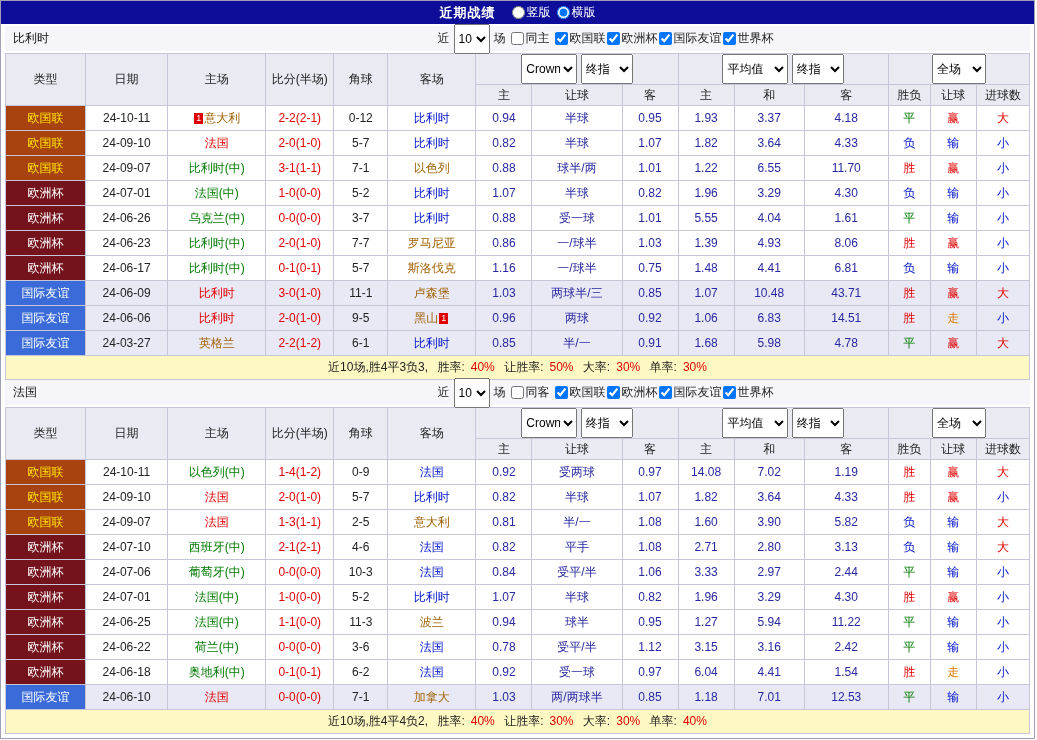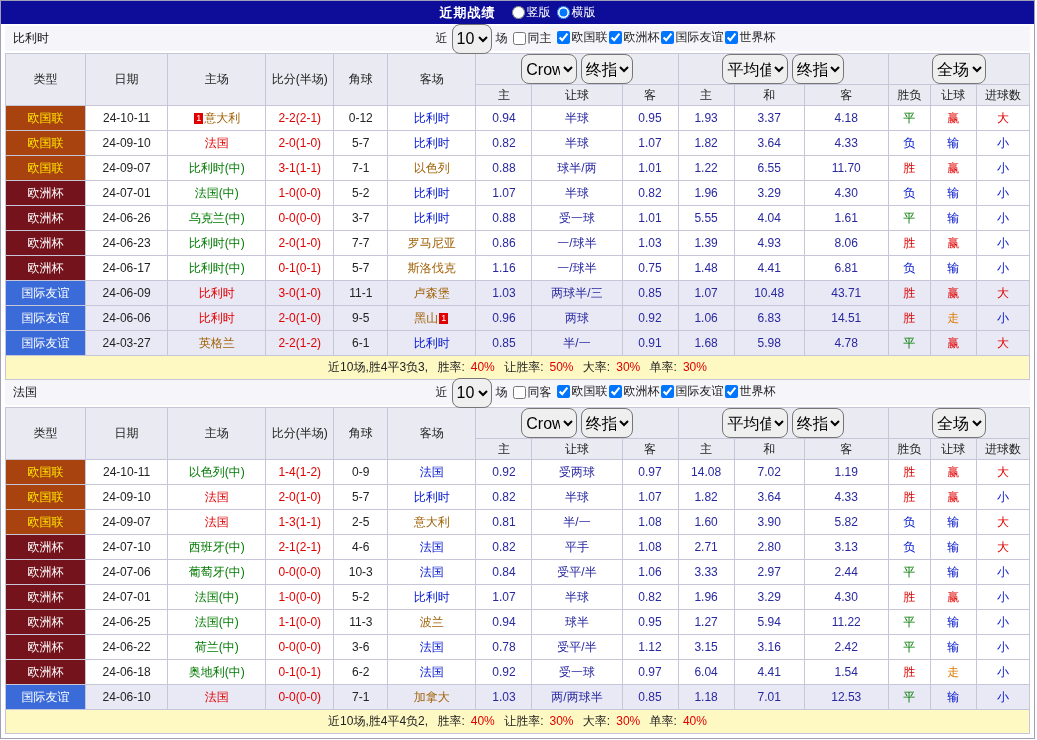--- a/index.html
+++ b/index.html
@@ -7,23 +7,23 @@
   .page{width:1035px;border:1px solid #9f9fb8;min-height:738px;box-sizing:border-box;background:#fff;}
   .topbar{height:23px;background:#0d0d99;color:#fff;display:flex;align-items:center;justify-content:center;gap:6px;}
   .topbar .title{font-weight:bold;font-size:13px;margin-right:10px;letter-spacing:1px;}
   .topbar label{display:inline-flex;align-items:center;gap:2px;cursor:pointer;}
   .topbar input{margin:0;}
   .wrap{padding:2px 4px 4px 4px;}
   .section{}
   .section-bar{display:flex;align-items:center;height:25px;background:#f5f5fa;padding:0 2px;}
   .team-name{width:170px;text-align:left;padding-left:6px;color:#111;}
   .filter-group{display:flex;align-items:center;gap:4px;margin:0 auto;}
-  .filter-group label{display:inline-flex;gap:1px;cursor:pointer;}
+  .filter-group label{display:inline-flex;align-items:center;gap:1px;cursor:pointer;}
   .filter-group input{margin:0 1px;}
-  select{font-family:"Liberation Sans","DejaVu Sans",sans-serif;font-size:16px;height:30px;border-radius:8px;}
+  select{font-family:"Liberation Sans","DejaVu Sans",sans-serif;font-size:12px;height:30px;}
   table{border-collapse:collapse;table-layout:fixed;width:1025px;margin-top:2px;}
   th,td{border:1px solid #c6c6d8;text-align:center;height:24px;padding:0 2px;overflow:hidden;white-space:nowrap;}
   thead th{background:#eaeaf2;font-weight:normal;color:#222;}
   thead tr.sel-row th{height:23px;}
   thead tr.lbl-row th{height:20px;}
   tbody td{background:#fff;}
   tr.shade td{background:#e9e9f5;}
   td.comp-nl{background:#a8430f !important;color:#ffe400;}
   td.comp-euro{background:#74131c !important;color:#ffffff;}
   td.comp-friendly{background:#3a6bd8 !important;color:#ffffff;}

